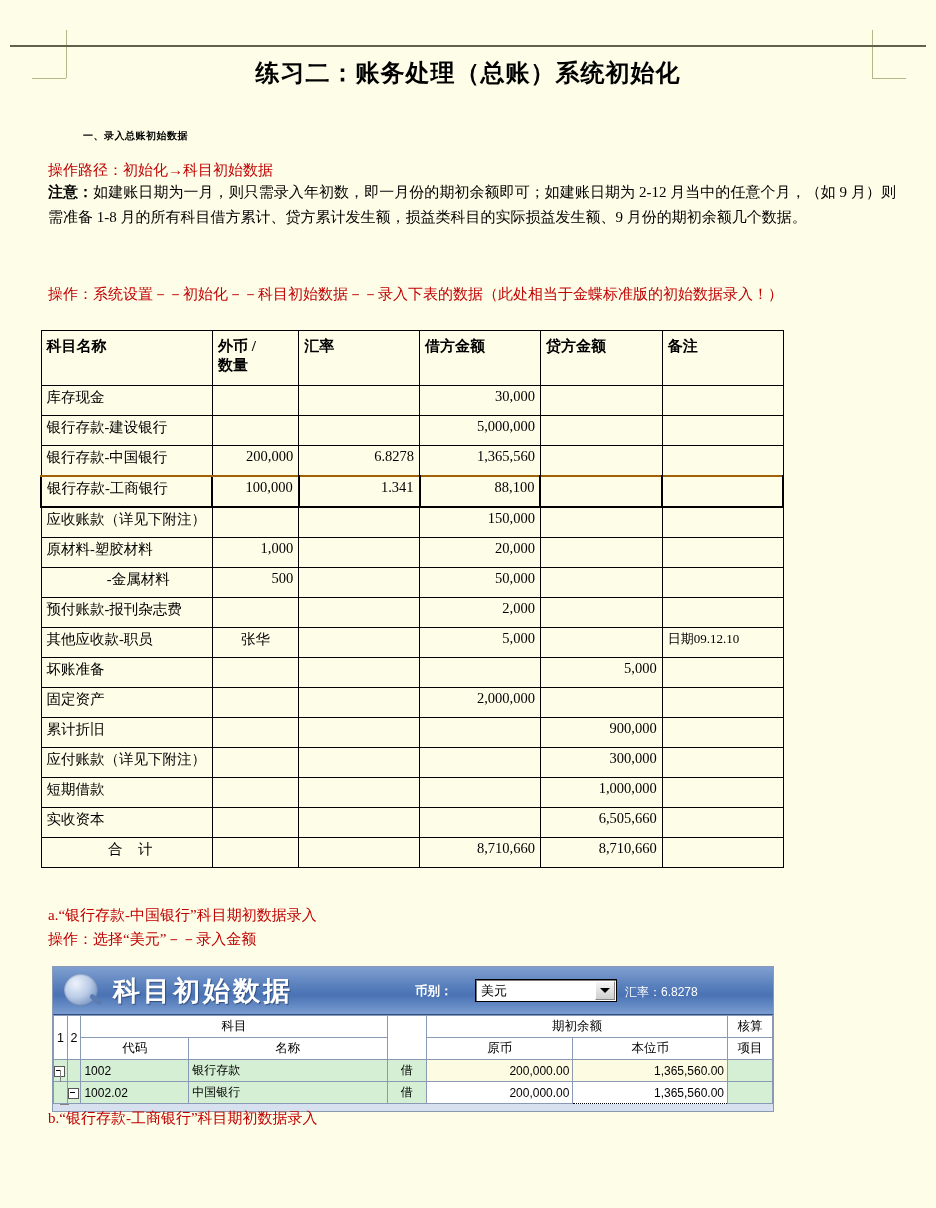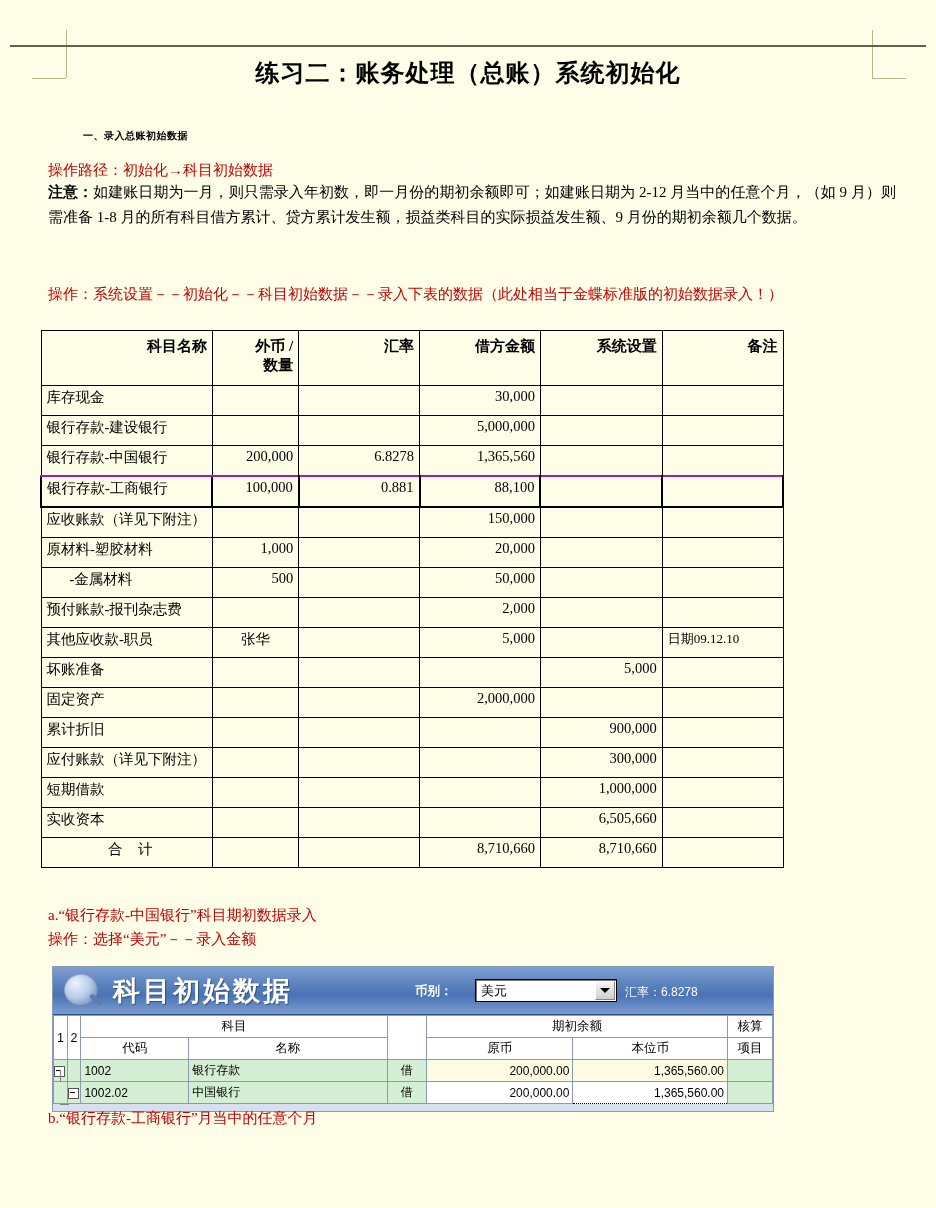--- a/index.html
+++ b/index.html
@@ -48,36 +48,36 @@
   }
   table.doc td,table.doc th{
     border:1px solid #000;
     padding:2px 5px;
     vertical-align:top;
     height:25px;
     background:#fdfde8;
     font-weight:normal;
   }
   table.doc thead th{
-    text-align:right;font-weight:bold;font-size:15px;
+    text-align:left;font-weight:bold;font-size:15px;
     height:46px;vertical-align:top;padding-top:6px;
   }
   .c-name{width:182px;}
   .c-fx{width:80px;}
   .c-rate{width:122px;}
   .c-debit{width:119px;}
   .c-credit{width:120px;}
   .c-memo{width:121px;}
   .num{text-align:right;}
   .ctr{text-align:center;}
-  .indent{padding-left:28px !important;}
+  .indent{padding-left:28px !important;text-align:center;}
   .tall{height:47px;}
   .sumrow td:first-child{text-align:center;letter-spacing:6px;padding-left:18px;}
   
-  tr.hi td{border-top:2px solid #a21caf;border-bottom:2px solid #000;}
+  tr.hi td{border-top:2px solid #a16207;border-bottom:2px solid #000;}
   tr.hi td.b-l{border-left:2px solid #000;}
   tr.hi td.b-r{border-right:2px solid #000;}
   .memo-small{font-size:13px;}
 
   
   .app{
     position:absolute;left:52px;top:966px;width:720px;
     border:1px solid #8a9ab5;
     background:#d6e0ef;
     font-family:"Liberation Sans","DejaVu Sans",sans-serif;
@@ -183,21 +183,21 @@
   <table class="doc">
     <thead>
       <tr>
         <th class="c-name">科目名称</th>
         <th class="c-fx">
           <div>外币 /</div>
           <div>数量</div>
         </th>
         <th class="c-rate">汇率</th>
         <th class="c-debit">借方金额</th>
-        <th class="c-credit">系统设置</th>
+        <th class="c-credit">贷方金额</th>
         <th class="c-memo">备注</th>
       </tr>
     </thead>
     <tbody>
       <tr>
         <td>库存现金</td>
         <td class="num"></td>
         <td class="num"></td>
         <td class="num">30,000</td>
         <td class="num"></td>
@@ -215,21 +215,21 @@
         <td>银行存款-中国银行</td>
         <td class="num">200,000</td>
         <td class="num">6.8278</td>
         <td class="num">1,365,560</td>
         <td class="num"></td>
         <td></td>
       </tr>
       <tr class="hi">
         <td class="b-l">银行存款-工商银行</td>
         <td class="num b-l b-r">100,000</td>
-        <td class="num b-r">0.881</td>
+        <td class="num b-r">1.341</td>
         <td class="num b-r">88,100</td>
         <td class="num b-r"></td>
         <td class="b-r"></td>
       </tr>
       <tr>
         <td class="tall">应收账款（详见下附注）</td>
         <td class="num"></td>
         <td class="num"></td>
         <td class="num">150,000</td>
         <td class="num"></td>
@@ -389,16 +389,16 @@
           <td class="amt-ori">200,000.00</td>
           <td class="amt-loc">1,365,560.00</td>
           <td></td>
         </tr>
       </tbody>
     </table>
     <div class="app-foot"></div>
   </div>
 
   <div class="p p5 red">
-    <div>b.“银行存款-工商银行”月当中的任意个月</div>
+    <div>b.“银行存款-工商银行”科目期初数据录入</div>
   </div>
 
 </div>
 
 </body></html>

